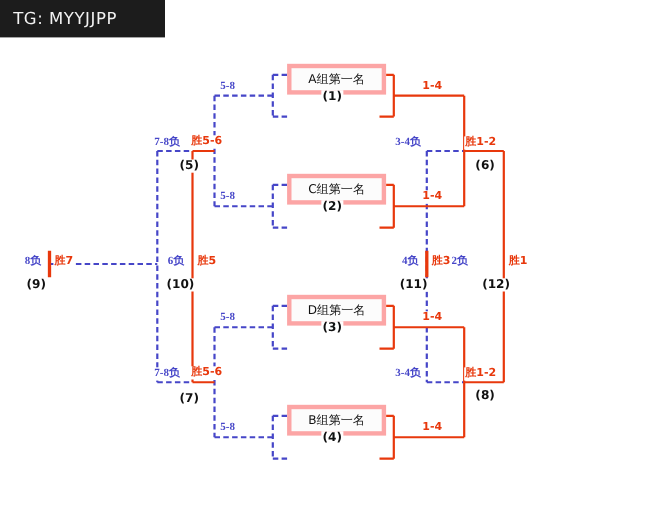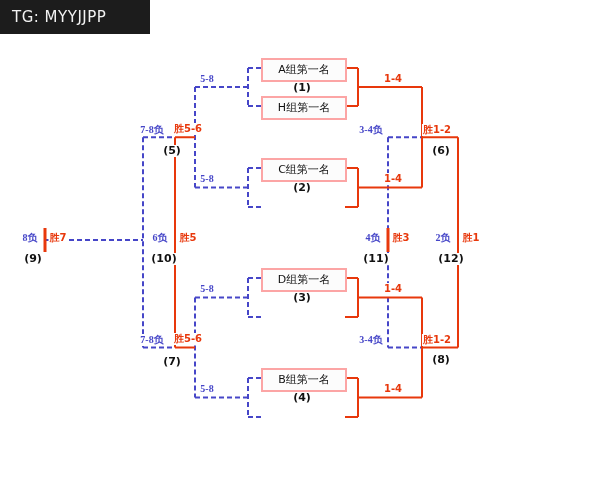--- a/index.html
+++ b/index.html
@@ -16,21 +16,21 @@
   .watermark{
     position:absolute;right:0;bottom:0;width:172px;height:38px;background:#232323;
     color:#ededed;font-size:13px;display:flex;align-items:center;justify-content:center;
   }
   svg.lines{position:absolute;left:0;top:0;}
   .ln-blue{stroke:var(--loser-blue,#4646c8);stroke-width:2;fill:none;stroke-dasharray:5 3;}
   .ln-red{stroke:var(--winner-red,#e8380c);stroke-width:2;fill:none;}
   .tick{stroke:var(--winner-red,#e8380c);stroke-width:3;fill:none;}
   .team-box{
     position:absolute;left:261px;width:82px;height:20px;line-height:20px;
-    border:2px solid #fca5a5;background:#fcfcfc;text-align:center;
+    border:4px solid #fca5a5;background:#fcfcfc;text-align:center;
     font-size:11px;color:var(--text-dark,#111);white-space:nowrap;overflow:hidden;
   }
   .lbl{
     position:absolute;transform:translate(-50%,-50%);white-space:nowrap;
     font-size:10px;font-weight:bold;background:#ffffff;padding:0 1px;line-height:12px;
   }
   .lbl.red{color:var(--winner-red,#e8380c);}
   .lbl.blue{color:var(--loser-blue,#4646c8);font-family:Liberation Serif, serif;}
   .lbl.black{color:var(--text-dark,#111);font-size:11px;}
 </style>
@@ -63,21 +63,20 @@
         M345,278 H358 M345,317 H358 M358,278 V317 M358,297.5 H422
         M345,378 H358 M345,417 H358 M358,378 V417 M358,397.5 H422
         M422,297.5 V397.5 M422,347.5 H458
         M458,137.25 V347.5
         M175,137.25 H195 M175,347.5 H195 M175,137.25 V347.5"></path>
       <path class="tick" d="M45,228 V252 M388,228 V252"></path>
     </g>
   </svg>
 
   <div class="team-box" style="top:58px">A组第一名</div>
-  <div class="team-box" style="top:96px">H组第一名</div>
   <div class="team-box" style="top:158px">C组第一名</div>
   <div class="team-box" style="top:268px">D组第一名</div>
   <div class="team-box" style="top:368px">B组第一名</div>
 
   <span class="lbl black" style="left:302px;top:88px">(1)</span>
   <span class="lbl black" style="left:302px;top:187.5px">(2)</span>
   <span class="lbl black" style="left:302px;top:297.5px">(3)</span>
   <span class="lbl black" style="left:302px;top:397.5px">(4)</span>
 
   <span class="lbl blue" style="left:207px;top:79px">5-8</span>
@@ -109,18 +108,18 @@
   <span class="lbl black" style="left:33px;top:259px">(9)</span>
 
   <span class="lbl blue" style="left:160px;top:238px">6负</span>
   <span class="lbl red" style="left:188px;top:238px">胜5</span>
   <span class="lbl black" style="left:164px;top:259px">(10)</span>
 
   <span class="lbl blue" style="left:373px;top:238px">4负</span>
   <span class="lbl red" style="left:401px;top:238px">胜3</span>
   <span class="lbl black" style="left:376px;top:259px">(11)</span>
 
-  <span class="lbl blue" style="left:443px;top:238px">2负</span>
+  <span class="lbl blue" style="left:418px;top:238px">2负</span>
   <span class="lbl red" style="left:471px;top:238px">胜1</span>
   <span class="lbl black" style="left:451px;top:259px">(12)</span>
 
 
 </div>
 
 </body></html>

